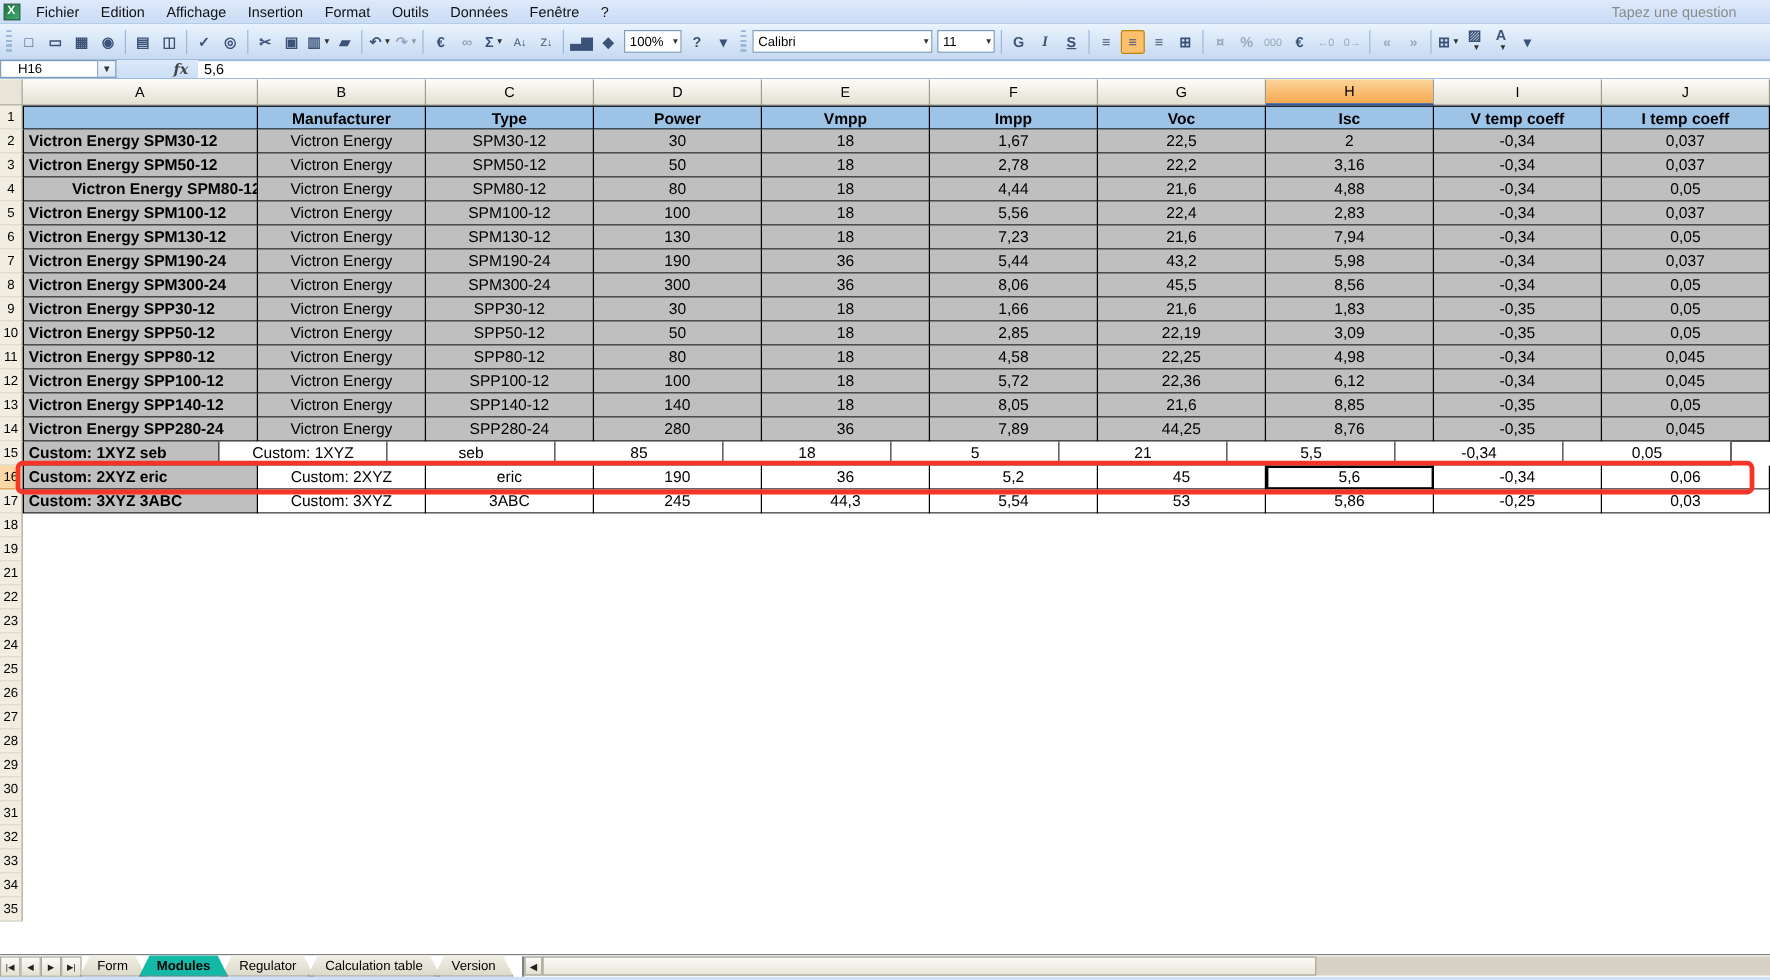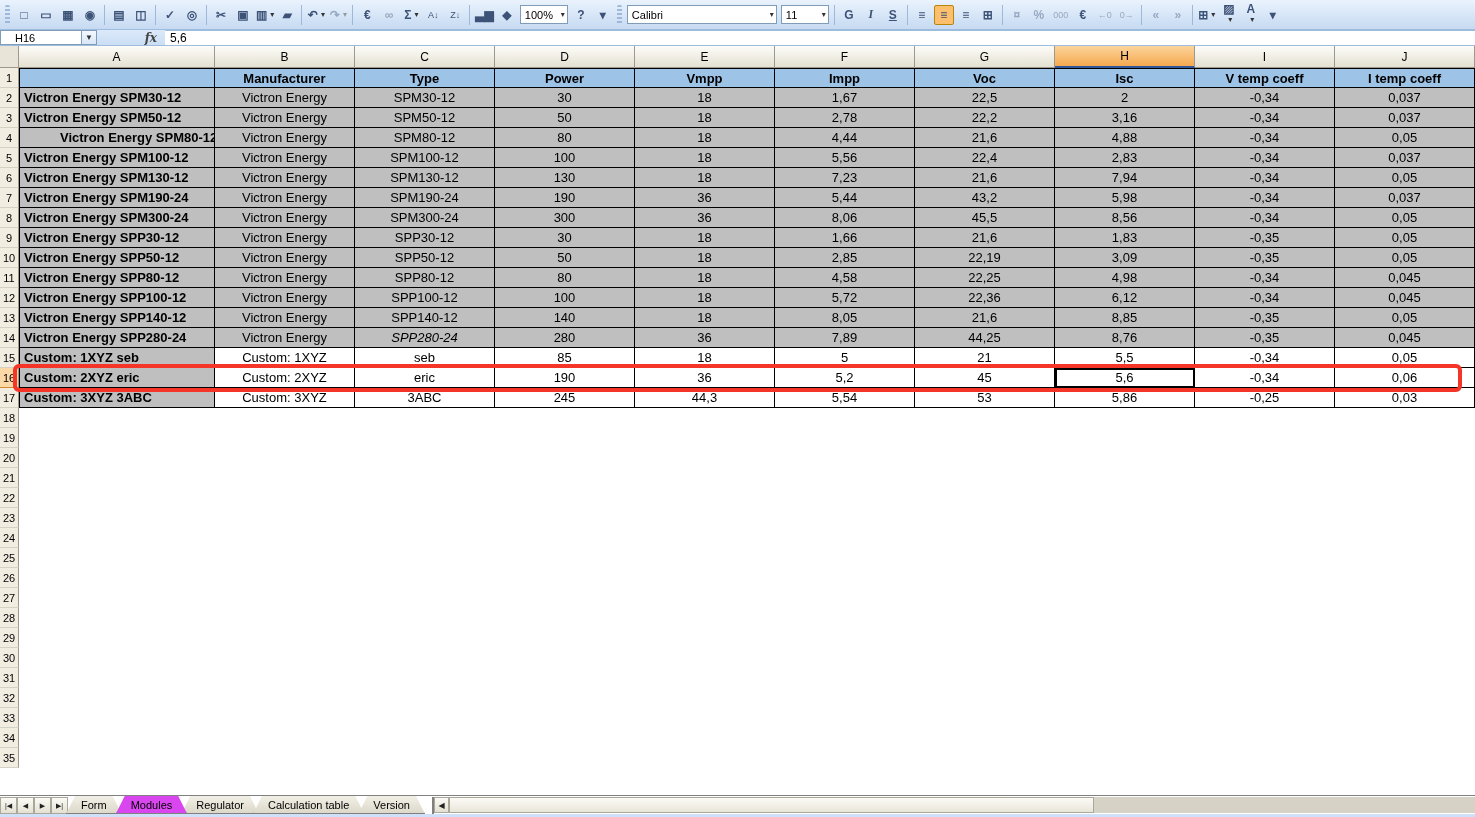--- a/index.html
+++ b/index.html
@@ -58,32 +58,37 @@
   .c.acell { outline:2px solid #000; outline-offset:-2px; }
   .filler { height:20px; background:#fff; }
   .red-annotation { position:absolute; left:13px; top:318px; width:1449px; height:28px; border:4px solid #f53527; border-radius:6px; pointer-events:none; z-index:5; }
 
   
   .tabbar { position:absolute; left:0; bottom:0; width:1475px; height:22px; background:#fff; border-top:1px solid #808080; display:flex; align-items:flex-start; }
   .tabbar::after { content:""; position:absolute; left:0; bottom:0; width:1475px; height:3px; background:#cfe1f9; }
   .tnav { width:17px; height:17px; margin-top:1px; background:linear-gradient(#fbfaf6,#e4e1d2); border:1px solid #aaa89a; display:flex; align-items:center; justify-content:center; font-size:7px; color:#222; }
   .tabs { display:flex; margin-left:4px; height:18px; }
   .tab { height:18px; padding:0 14px; margin-left:-6px; display:flex; align-items:center; font-size:11px; background:linear-gradient(#f2f0e6,#dcd9ca); border:1px solid #808080; border-top:none; clip-path:polygon(9px 0, calc(100% - 9px) 0, 100% 100%, 0 100%); color:#000; }
-  .tab.active { background:#d946ef; font-weight:normal; z-index:2; }
+  .tab.active { background:#14b8a6; font-weight:bold; z-index:2; }
   .tabsplit { width:7px; height:17px; margin:1px 0 0 2px; border-right:2px solid #808080; }
   .hscroll { flex:1; height:16px; margin-top:1px; display:flex; background:#d6d3c6; }
   .hsbtn { width:15px; height:16px; background:linear-gradient(#fbfaf6,#e4e1d2); border:1px solid #aaa89a; display:flex; align-items:center; justify-content:center; font-size:8px; color:#222; flex:none; }
   .hsthumb { width:645px; height:16px; background:linear-gradient(#fbfaf6,#e9e6d9); border:1px solid #aaa89a; flex:none; }
   .hstrack { flex:1; }
 </style>
 </head>
 <body>
 
 <div id="app">
 
+  <div class="menubar">
+    <span class="appicon"></span>
+    <nav id="menus"><span class="mi">Fichier</span><span class="mi">Edition</span><span class="mi">Affichage</span><span class="mi">Insertion</span><span class="mi">Format</span><span class="mi">Outils</span><span class="mi">Données</span><span class="mi">Fenêtre</span><span class="mi">?</span></nav>
+    <div class="qbox">Tapez une question</div>
+  </div>
 
   <div class="toolbar">
     <span class="grip"></span>
     <div class="tgroup" id="tb-standard">
         <span class="tbtn">
           <span class="g">□</span>
         </span>
         <span class="tbtn">
           <span class="g">▭</span>
         </span>
@@ -435,32 +440,32 @@
           <div class="c shade" style="width: 140px;">8,05</div>
           <div class="c shade" style="width: 140px;">21,6</div>
           <div class="c shade" style="width: 140px;">8,85</div>
           <div class="c shade" style="width: 140px;">-0,35</div>
           <div class="c shade" style="width: 140px;">0,05</div>
         </div>
         <div class="r">
           <div class="rh">14</div>
           <div class="c first colA" style="width: 196px;">Victron Energy SPP280-24</div>
           <div class="c shade" style="width: 140px;">Victron Energy</div>
-          <div class="c shade" style="width: 140px; font-style: italic;">SPP280-24</div>
+          <div class="c shade" style="width: 140px;">SPP280-24</div>
           <div class="c shade" style="width: 140px;">280</div>
           <div class="c shade" style="width: 140px;">36</div>
           <div class="c shade" style="width: 140px;">7,89</div>
           <div class="c shade" style="width: 140px;">44,25</div>
           <div class="c shade" style="width: 140px;">8,76</div>
           <div class="c shade" style="width: 140px;">-0,35</div>
           <div class="c shade" style="width: 140px;">0,045</div>
         </div>
         <div class="r">
           <div class="rh">15</div>
-          <div class="c first colA" style="width: 196px;">Custom: 1XYZ seb</div>
+          <div class="c first colA" style="width: 164px;">Custom: 1XYZ seb</div>
           <div class="c" style="width: 140px;">Custom: 1XYZ</div>
           <div class="c" style="width: 140px;">seb</div>
           <div class="c" style="width: 140px;">85</div>
           <div class="c" style="width: 140px;">18</div>
           <div class="c" style="width: 140px;">5</div>
           <div class="c" style="width: 140px;">21</div>
           <div class="c" style="width: 140px;">5,5</div>
           <div class="c" style="width: 140px;">-0,34</div>
           <div class="c" style="width: 140px;">0,05</div>
         </div>
@@ -489,24 +494,20 @@
           <div class="c" style="width: 140px;">5,86</div>
           <div class="c" style="width: 140px;">-0,25</div>
           <div class="c" style="width: 140px;">0,03</div>
         </div>
         <div class="r">
           <div class="rh">18</div>
           <div class="filler" style="width: 1456px;"></div>
         </div>
         <div class="r">
           <div class="rh">19</div>
-          <div class="filler" style="width: 1456px;"></div>
-        </div>
-        <div class="r">
-          <div class="rh">20</div>
           <div class="filler" style="width: 1456px;"></div>
         </div>
         <div class="r">
           <div class="rh">21</div>
           <div class="filler" style="width: 1456px;"></div>
         </div>
         <div class="r">
           <div class="rh">22</div>
           <div class="filler" style="width: 1456px;"></div>
         </div>

